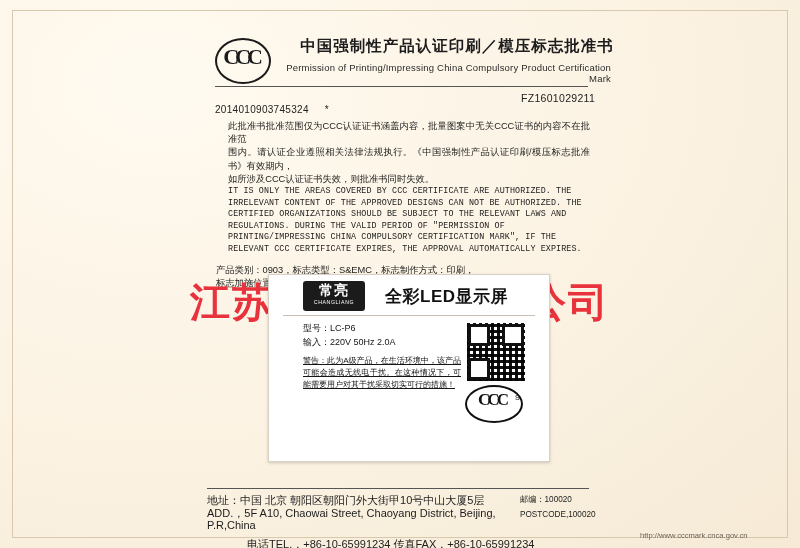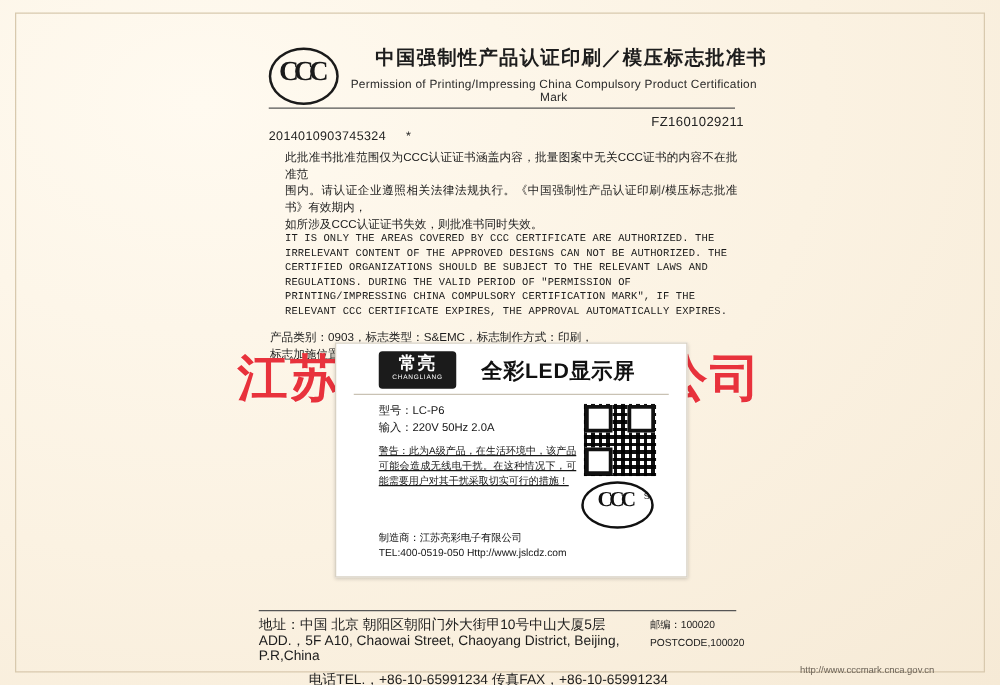--- a/index.html
+++ b/index.html
@@ -34,21 +34,21 @@
   .ccc-logo .ctext{
     position:absolute;left:0;top:8px;width:52px;text-align:center;
     font-family:"Liberation Serif", serif;font-weight:bold;font-size:22px;
     letter-spacing:-4px;color:#1a1a1a;
   }
   .title-cn{
     position:absolute;left:82px;top:0px;width:320px;text-align:center;
     font-size:15.5px;font-weight:bold;color:#1d1d1d;letter-spacing:1px;
   }
   .title-en{
-    position:absolute;left:60px;top:26px;width:336px;text-align:center;
+    position:absolute;left:60px;top:26px;width:336px;text-align:right;
     font-size:9.5px;color:#2a2a2a;letter-spacing:.2px;
   }
   .header-rule{
     position:absolute;left:215px;top:86px;width:373px;height:1px;background:#555;
   }
 
   
   .doc-no{
     position:absolute;left:215px;top:104px;font-size:10px;color:#222;
     letter-spacing:.3px;
@@ -239,24 +239,20 @@
     <div class="qr">
         <div class="qr-b"></div>
       </div>
 
     <div class="ccc-mark">
       <div class="oval2"></div>
       <div class="c2">CCC</div>
       <div class="sub">S</div>
     </div>
 
-    <div class="label-foot">
-      <div>制造商：江苏亮彩电子有限公司</div>
-      <div>TEL:400-0519-050    Http://www.jslcdz.com</div>
-    </div>
   </div>
 
   <div class="foot-rule"></div>
   <div class="foot-left">
     <div>地址：中国 北京 朝阳区朝阳门外大街甲10号中山大厦5层</div>
     <div>ADD.，5F A10, Chaowai Street, Chaoyang District, Beijing, P.R,China</div>
     <div style="margin-top:6px;margin-left:40px;">电话TEL.，+86-10-65991234    传真FAX，+86-10-65991234</div>
   </div>
   <div class="foot-right">
     <div>邮编：100020</div>

